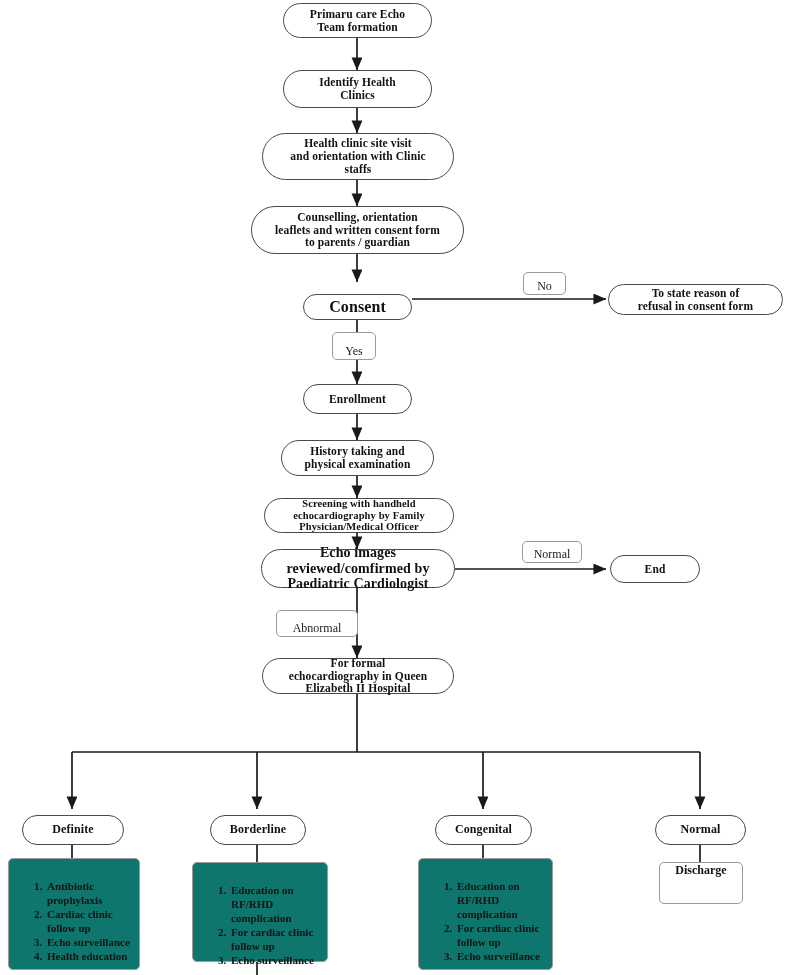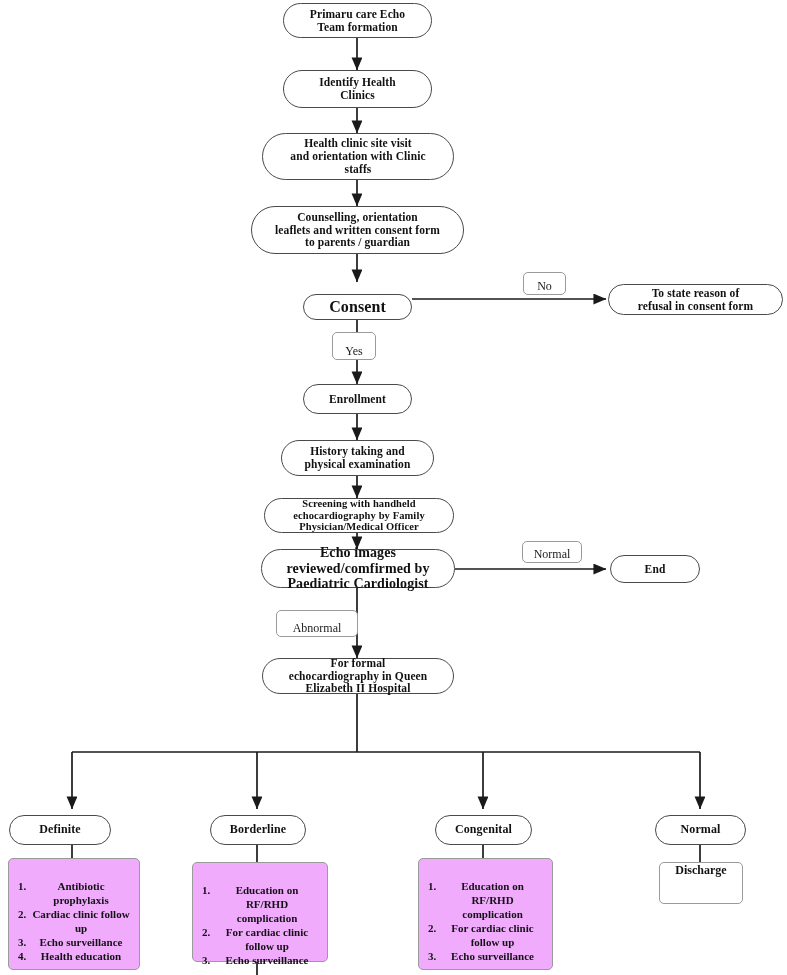--- a/index.html
+++ b/index.html
@@ -61,27 +61,26 @@
     color: #1b1b1b;
     font-weight: normal;
     font-size: 12px;
     margin-left: 36px;
   }
   .listbox {
     position: absolute;
     box-sizing: border-box;
     border: 1px solid #9a9a9a;
     border-radius: 5px;
-    background: #f0abfc;
-    padding: 20px 8px 8px 0;
+    background: #0f766e;
+    padding: 20px 8px 8px 16px;
     font-size: 11px;
     font-weight: bold;
     line-height: 1.28;
     color: #111111;
-    text-align: center;
   }
   .listbox ol {
     margin: 0;
     padding: 0 0 0 20px;
     list-style: decimal;
   }
   .listbox ol li {
     margin: 0 0 0 0;
     padding-left: 2px;
   }
@@ -196,21 +195,21 @@
   <div class="node oval" style="left:610px; top:555px; width:90px; height:28px; font-size:11.5px;">
     <span class="label">End</span>
   </div>
 
   <div class="node oval" style="left:262px; top:658px; width:192px; height:36px; font-size:11.5px;">
     <span class="label">For formal
 echocardiography in Queen
 Elizabeth II Hospital</span>
   </div>
 
-  <div class="node oval" style="left:9px; top:815px; width:102px; height:30px; font-size:12px;">
+  <div class="node oval" style="left:22px; top:815px; width:102px; height:30px; font-size:12px;">
     <span class="label">Definite</span>
   </div>
 
   <div class="node oval" style="left:210px; top:815px; width:96px; height:30px; font-size:12px;">
     <span class="label">Borderline</span>
   </div>
 
   <div class="node oval" style="left:435px; top:815px; width:97px; height:30px; font-size:12px;">
     <span class="label">Congenital</span>
   </div>

